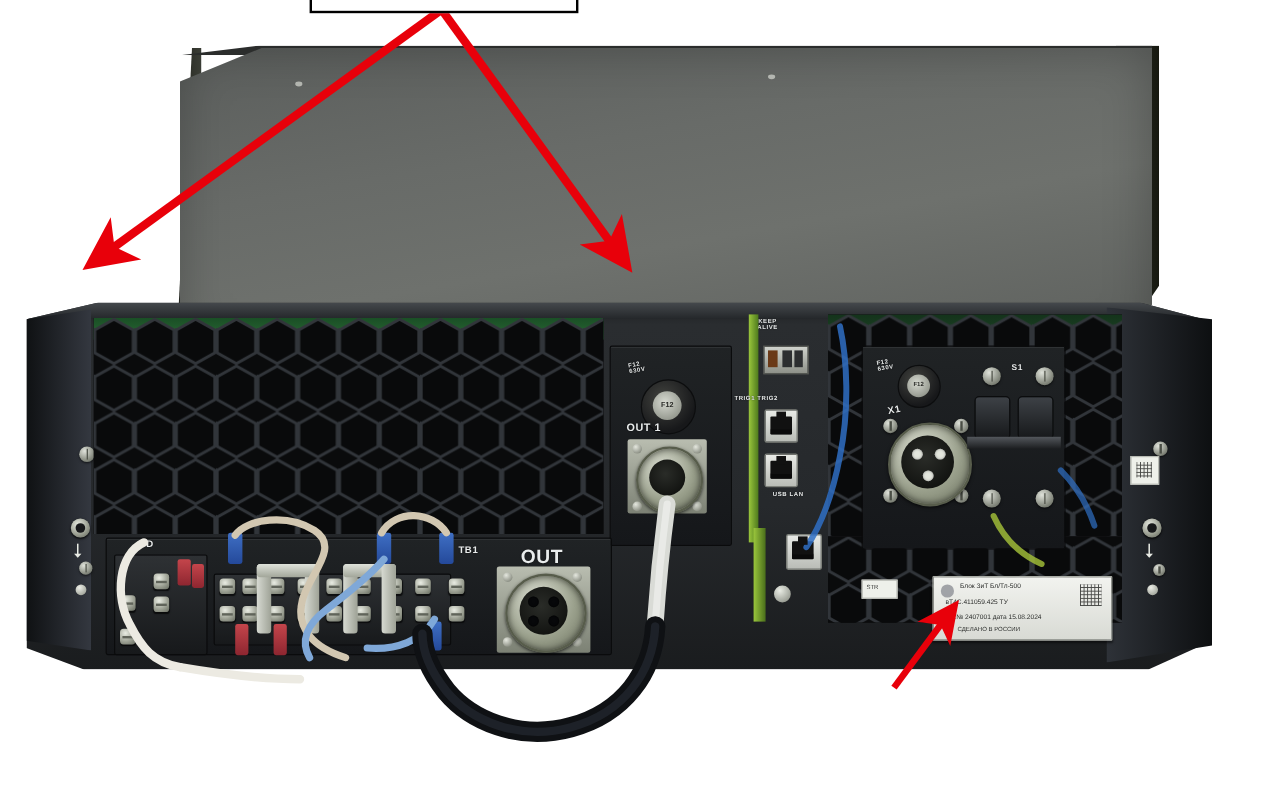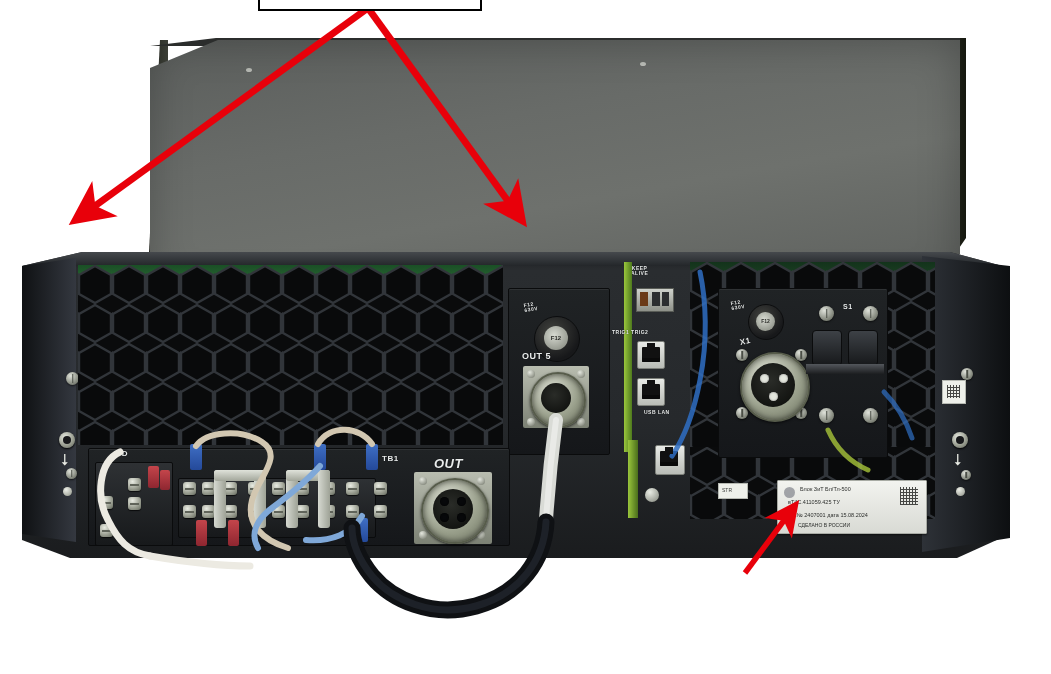--- a/index.html
+++ b/index.html
@@ -73,21 +73,21 @@
   }
   .silk{
     position:absolute;color:#e9ecec;font-family:"Liberation Sans",sans-serif;
     font-weight:bold;letter-spacing:.5px;line-height:1.02;
     text-shadow:0 0 1px rgba(0,0,0,.9);
     white-space:pre-line;
   }
   .silk-sm{font-size:6px;}
   .silk-xs{font-size:5px;}
   .silk-md{font-size:9px;}
-  .silk-lg{font-size:13px;font-style:italic;}
+  .silk-lg{font-size:16px;}
 
   .rj45{
     position:absolute;width:26px;height:26px;border-radius:2px;
     background:linear-gradient(180deg,#e8eae6,#b9bcb6);
     border:1px solid #7d807a;
   }
   .rj45::after{
     content:"";position:absolute;left:4px;top:5px;width:18px;height:15px;
     background:#111;border-radius:1px;
     box-shadow:inset 0 -4px 0 #0a0a0a;
@@ -253,21 +253,21 @@
       <svg class="hexgrid" viewBox="0 0 245 72" preserveAspectRatio="none">
         <rect x="0" y="0" width="245" height="72" fill="url(#hexL)"></rect>
       </svg>
     </div>
 
     <div class="panel" style="left:508px;top:288px;width:100px;height:165px;"></div>
     <div class="silk silk-xs" style="left:524px;top:302px;transform:rotate(-10deg);">F12
 630V</div>
     <div class="fuse-holder" style="left:534px;top:316px;width:44px;height:44px;"></div>
     <div class="fuse-cap" style="left:544px;top:326px;width:24px;height:24px;line-height:24px;">F12</div>
-    <div class="silk silk-md" style="left:522px;top:352px;">OUT 5</div>
+    <div class="silk silk-md" style="left:522px;top:352px;">OUT 1</div>
 
     <div class="sqflange" style="left:523px;top:366px;width:66px;height:62px;"></div>
     <div class="flscrew" style="left:527px;top:370px;"></div>
     <div class="flscrew" style="left:577px;top:370px;"></div>
     <div class="flscrew" style="left:527px;top:418px;"></div>
     <div class="flscrew" style="left:577px;top:418px;"></div>
     <div class="circ-conn" style="left:530px;top:372px;width:52px;height:52px;"></div>
     <div class="circ-inner" style="left:541px;top:383px;width:30px;height:30px;"></div>
 
     <div class="silk silk-xs" style="left:631px;top:266px;text-align:center;">KEEP

